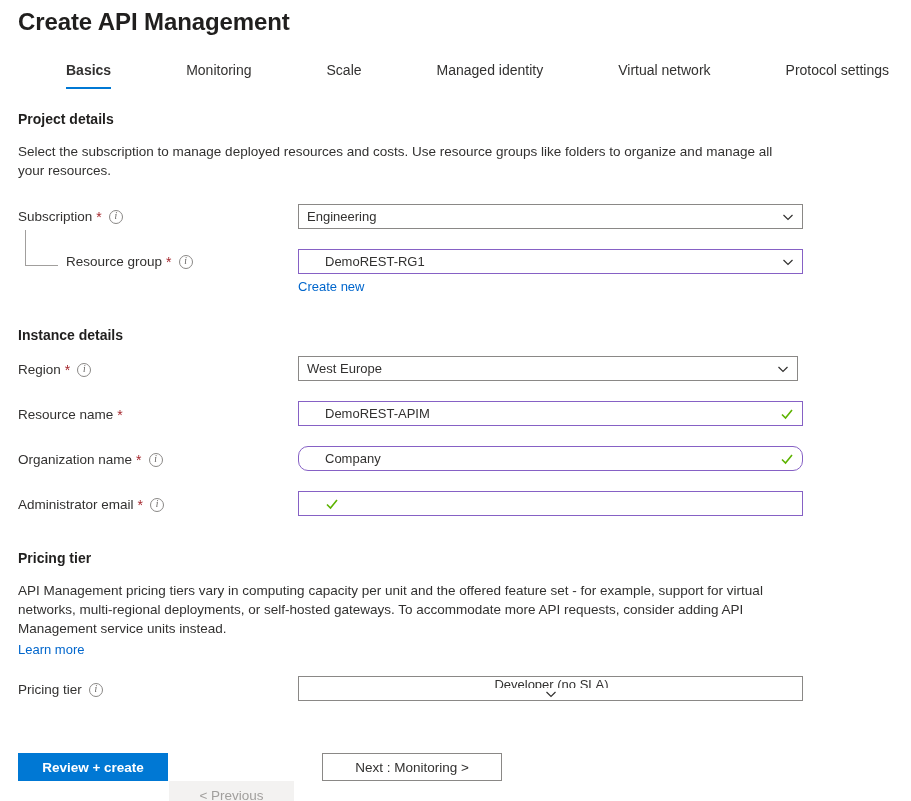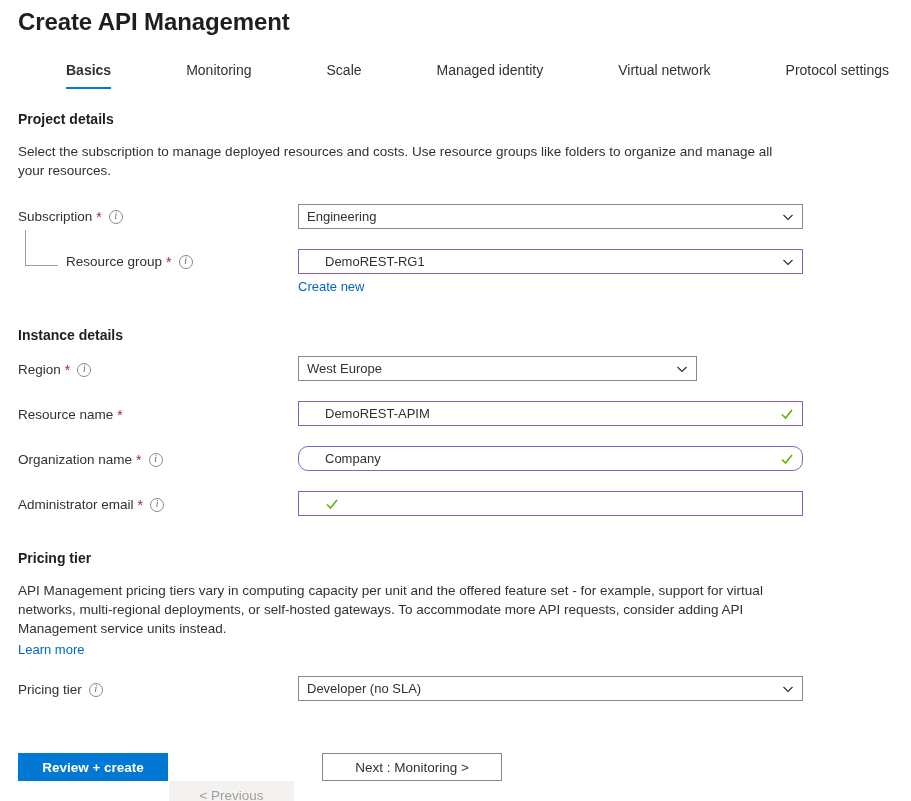--- a/index.html
+++ b/index.html
@@ -184,21 +184,21 @@
 
   <div class="section-heading" style="top:327px;">Instance details</div>
 
   <div class="label" style="left:18px; top:362px;">
     <span>Region</span>
     <span class="req">*</span>
     <span class="info-icon">
         <span>i</span>
       </span>
   </div>
-  <div class="field" style="left:298px; top:356px; width:399px;gap:24px;">
+  <div class="field" style="left:298px; top:356px; width:500px;gap:24px;">
     <span class="val">West Europe</span>
     <span class="chev">
       <svg viewBox="0 0 12 12" width="12" height="12">
           <path d="M1.5 4 L6 8.5 L10.5 4" fill="none" stroke="#323130" stroke-width="1.2"></path>
         </svg>
     </span>
   </div>
 
   <div class="label" style="left:18px; top:407px;">
     <span>Resource name</span>
@@ -247,21 +247,21 @@
   <div class="section-heading" style="top:550px;">Pricing tier</div>
   <div class="section-desc" style="top:581px; width:790px;">API Management pricing tiers vary in computing capacity per unit and the offered feature set - for example, support for virtual networks, multi-regional deployments, or self-hosted gateways. To accommodate more API requests, consider adding API Management service units instead.</div>
   <div class="link" style="left:18px; top:642px;">Learn more</div>
 
   <div class="label" style="left:18px; top:682px;">
     <span>Pricing tier</span>
     <span class="info-icon">
         <span>i</span>
       </span>
   </div>
-  <div class="field" style="left:298px; top:676px; width:505px;">
+  <div class="field" style="left:298px; top:676px; width:505px;flex-direction:column;">
     <span class="val">Developer (no SLA)</span>
     <span class="chev">
       <svg viewBox="0 0 12 12" width="12" height="12">
           <path d="M1.5 4 L6 8.5 L10.5 4" fill="none" stroke="#323130" stroke-width="1.2"></path>
         </svg>
     </span>
   </div>
 
   <div class="btn btn-primary" style="left:18px; top:753px; width:150px;">Review + create</div>
   <div class="btn btn-disabled" style="left:169px; top:753px; width:125px;margin-top:28px;">&lt; Previous</div>

